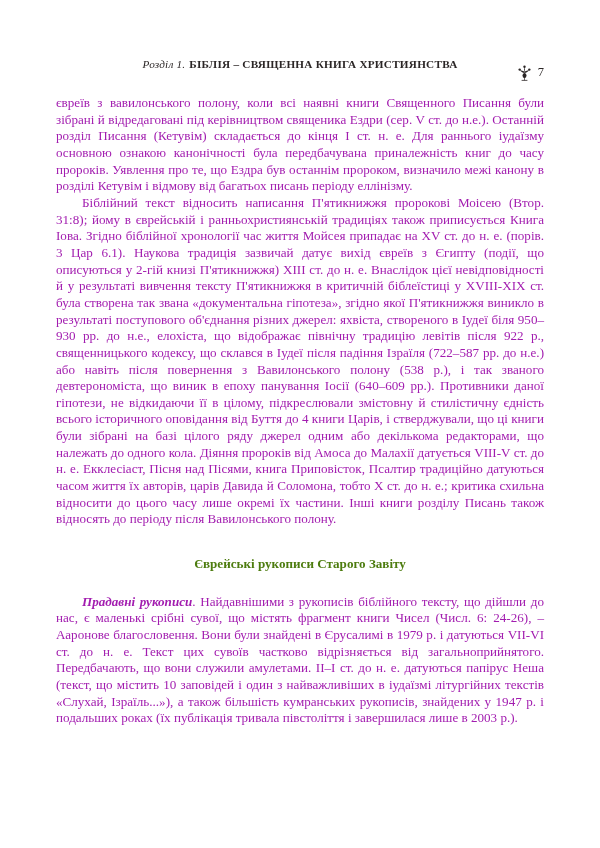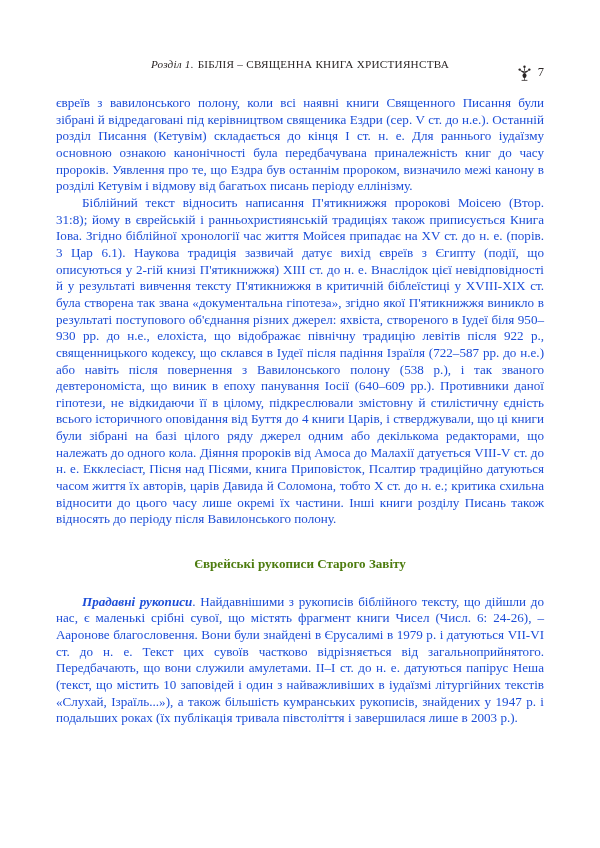--- a/index.html
+++ b/index.html
@@ -38,20 +38,21 @@
     font-style: italic;
     font-size: 11.2px;
     letter-spacing: 0.2px;
     color: #2b2626;
   }
   .head-title {
     font-size: 11.2px;
     letter-spacing: 0.25px;
     color: #2b2626;
     margin-left: 4px;
+    font-weight: bold;
   }
   .head-right {
     position: absolute;
     right: 0;
     bottom: 0;
     display: flex;
     align-items: flex-end;
     gap: 7px;
   }
   .head-ornament {
@@ -74,21 +75,21 @@
     width: 488px;
   }
   p.body {
     margin: 0;
     text-align: justify;
     text-justify: inter-word;
     font-size: 13.1px;
     line-height: 16.65px;
     text-indent: 26px;
     hyphens: none;
-    color: #1d4ed8;
+    color: #a21caf;
   }
   p.no-indent { text-indent: 0; }
 
   .lead-run {
     font-weight: bold;
     font-style: italic;
   }
 
   h2.section-heading {
     margin: 0;

